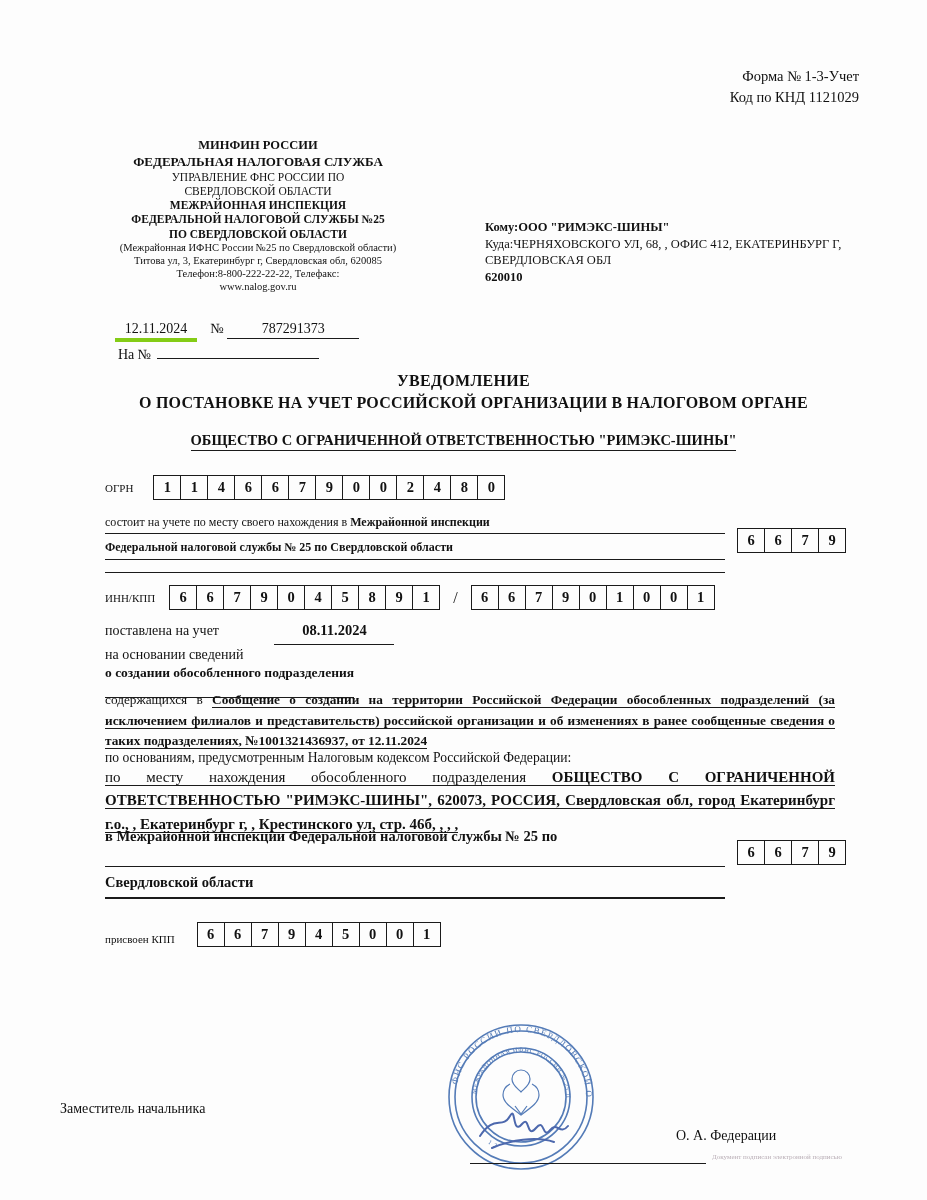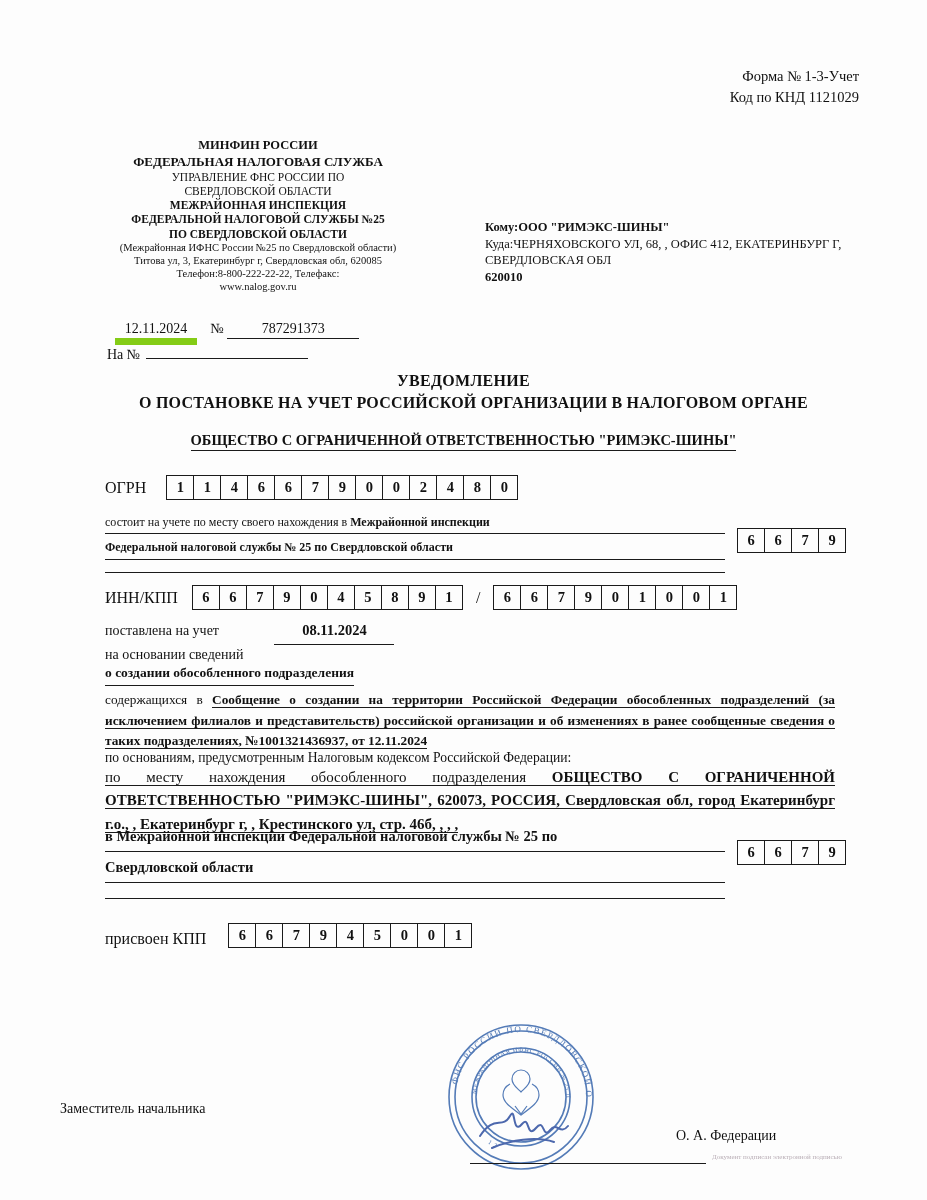--- a/index.html
+++ b/index.html
@@ -60,36 +60,36 @@
 
   
   .datenum {
     position: absolute;
     left: 115px;
     top: 321px;
     font-size: 14px;
   }
   .datenum .date {
     display: inline-block;
-    border-bottom: 7px solid #84cc16;
+    border-bottom: 4px solid #84cc16;
     padding: 0 4px 1px 4px;
     min-width: 74px;
     text-align: center;
   }
   .datenum .nolbl { margin-left: 10px; }
   .datenum .num {
     display: inline-block;
     border-bottom: 1px solid #1b1b1b;
     padding: 0 10px 1px 10px;
     min-width: 112px;
     text-align: center;
   }
   .nanum {
     position: absolute;
-    left: 107px;
+    left: 118px;
     top: 344px;
     font-size: 14px;
   }
   .nanum .blank {
     display: inline-block;
     border-bottom: 1px solid #1b1b1b;
     width: 162px;
     height: 14px;
     margin-left: 6px;
   }
@@ -140,21 +140,21 @@
     font-size: 14.5px;
     font-weight: bold;
     display: flex;
     align-items: center;
     justify-content: center;
     font-family: "Liberation Serif", serif;
   }
   .boxrow .cell:first-child { border-left: 1px solid #1b1b1b; }
 
   .lbl {
-    font-size: 16px;
+    font-size: 11px;
   }
 
   
   .ogrn-wrap {
     position: absolute;
     left: 105px;
     top: 475px;
     display: flex;
     align-items: center;
   }
@@ -239,21 +239,21 @@
     left: 105px;
     top: 644px;
     font-size: 14px;
   }
   .osnov-val {
     left: 105px;
     top: 663px;
     font-size: 13.5px;
     font-weight: bold;
     border-bottom: 1px solid #1b1b1b;
-    padding-bottom: 2px;
+    padding-bottom: 14px;
   }
 
   .soderzh {
     left: 105px;
     top: 690px;
     width: 730px;
     font-size: 13.3px;
     line-height: 1.55;
     text-align: justify;
   }
@@ -282,21 +282,21 @@
   .vmezh {
     left: 105px;
     top: 826px;
     width: 620px;
     font-size: 14.5px;
     font-weight: bold;
   }
   .vmezh .r1 {
     display: block;
     border-bottom: 1px solid #1b1b1b;
-    padding-bottom: 3px;
+    padding-bottom: 18px;
   }
   .vmezh .r2 {
     display: block;
     margin-top: 5px;
     border-bottom: 1px solid #1b1b1b;
     padding-bottom: 3px;
   }
   .code4-b {
     position: absolute;
     left: 737px;

